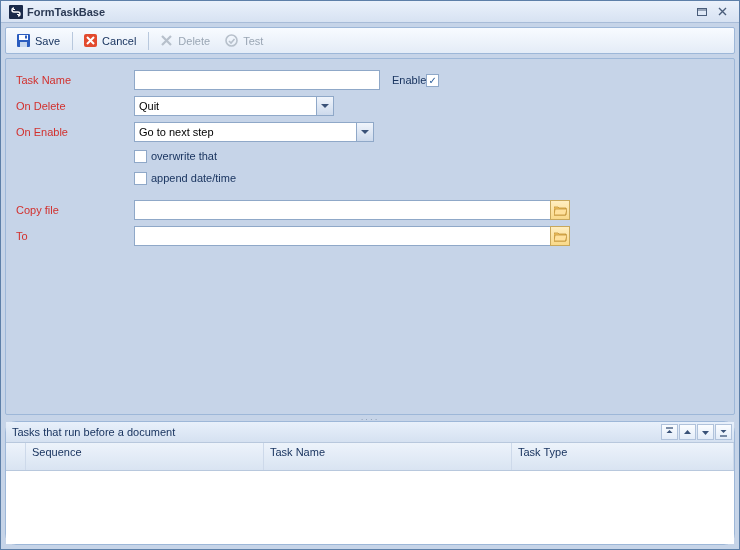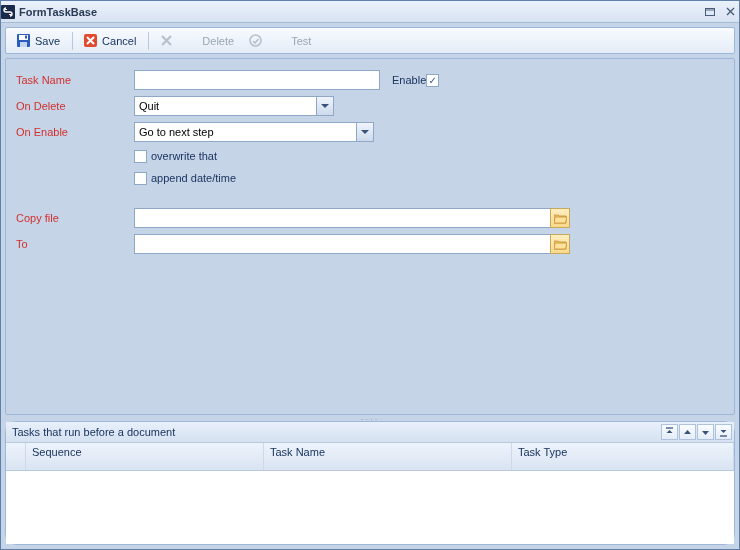--- a/index.html
+++ b/index.html
@@ -7,21 +7,21 @@
   .window {
     width:740px; height:550px;
     border:1px solid #5d7fa8;
     display:flex; flex-direction:column;
     background:#c6d4e8;
   }
   .titlebar {
     height:22px;
     background:linear-gradient(#eaf1fb,#d7e2f2);
     display:flex; align-items:center;
-    padding:0 0;
+    padding:0 8px;
     border-bottom:1px solid #a8bcd8;
     color:#2b3a55;
   }
   .titlebar .app-icon {
     width:14px; height:14px; margin-right:4px;
     background:#1a2a4a;
     display:flex; align-items:center; justify-content:center;
     color:#fff; font-size:10px; border-radius:1px;
   }
   .titlebar .title { flex:1; font-weight:bold; }
@@ -38,21 +38,21 @@
     display:flex; align-items:center;
     padding:0 4px;
     border-radius:2px;
     text-align:center;
   }
   .toolbtn {
     display:flex; align-items:center;
     padding:2px 6px; margin-right:2px;
     cursor:pointer; color:#1a3560;
   }
-  .toolbtn.disabled { color:#9aa6b4; cursor:default;gap:24px; }
+  .toolbtn.disabled { color:#9aa6b4; cursor:default; }
   .toolbtn .ticon { width:15px; height:15px; margin-right:4px; display:inline-flex; align-items:center; justify-content:center; }
   .tsep { width:1px; height:18px; background:#b8c8dd; margin:0 4px; }
   .body {
     flex:1; margin:0 4px;
     display:flex; flex-direction:column;
     min-height:0;
   }
   .formpanel {
     flex:1;
     background:#c6d4e8;
@@ -236,21 +236,21 @@
       <div class="cb-row">
         <span class="checkbox"></span>
         <span>overwrite that</span>
       </div>
 
       <div class="cb-row">
         <span class="checkbox"></span>
         <span>append date/time</span>
       </div>
 
-      <div class="row" style="margin-top:16px">
+      <div class="row" style="margin-top:8px">
         <div class="label">Copy file</div>
         <div class="fileinput" style="width:436px">
           <input value="" style="">
           <div class="fbtn">
             <svg width="13" height="11" viewBox="0 0 13 11">
                 <path d="M0 2h4l1 1h7v7H0z" fill="#f6c96a" stroke="#b8862a" stroke-width="0.7"></path>
                 <path d="M1 4h12l-1.5 6H0z" fill="#ffe19c" stroke="#b8862a" stroke-width="0.7"></path>
               </svg>
           </div>
         </div>

